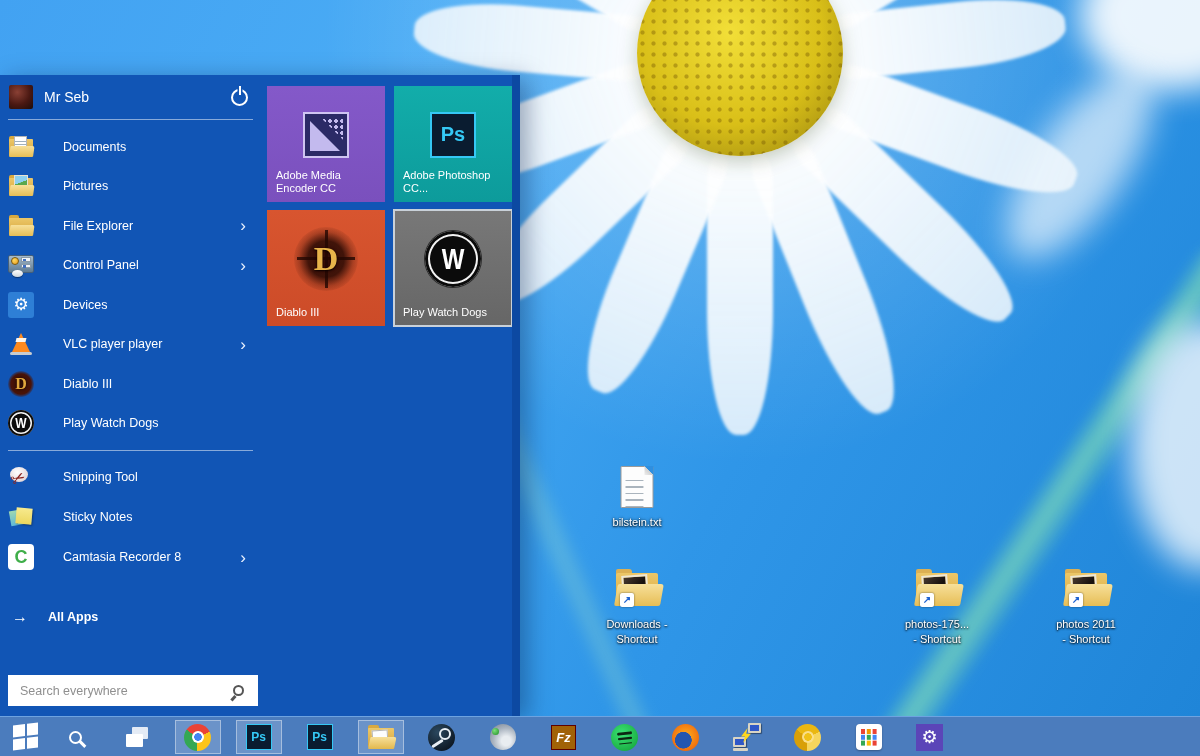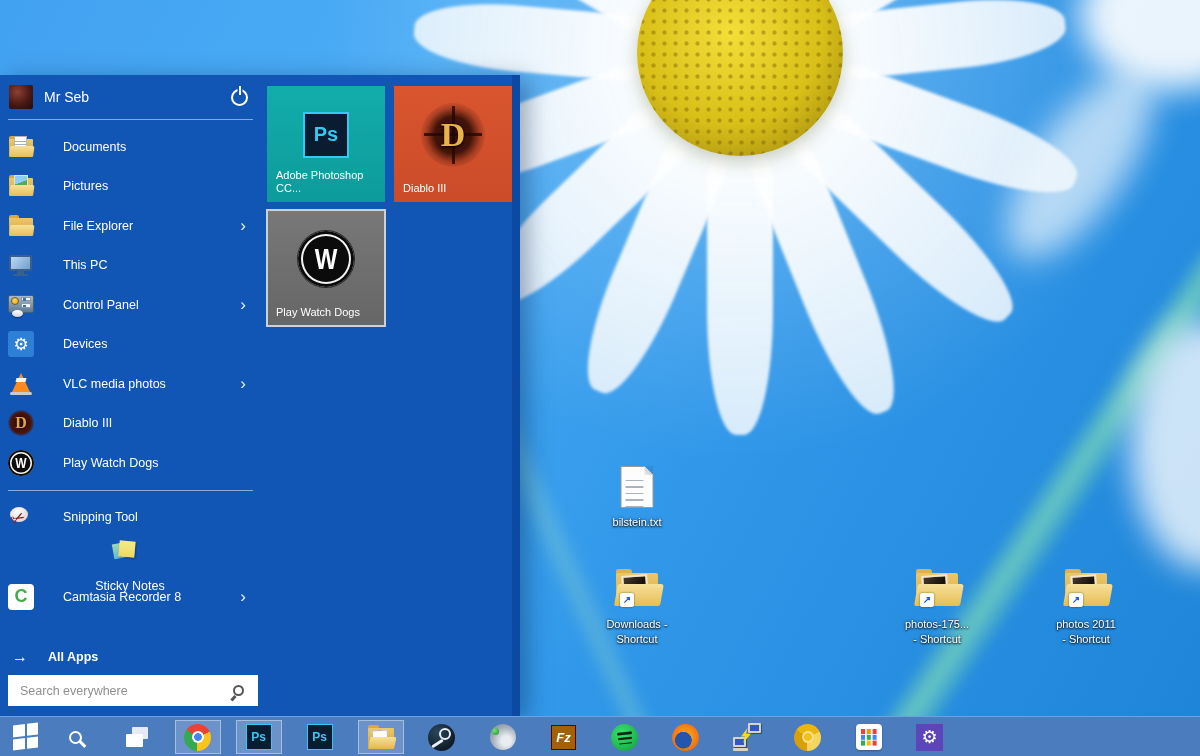--- a/index.html
+++ b/index.html
@@ -342,28 +342,20 @@
       <div class="mi">
         <span class="ic">
             <span class="mf-tab"></span>
             <span class="mf-back"></span>
             <span class="mf-front"></span>
           </span>
         <span class="lbl">File Explorer</span>
         <span class="chev">›</span>
       </div>
       <div class="mi">
-        <span class="ic ic-thispc">
-            <span class="pc-screen"></span>
-            <span class="pc-stand"></span>
-            <span class="pc-base"></span>
-          </span>
-        <span class="lbl">This PC</span>
-      </div>
-      <div class="mi">
         <span class="ic ic-cpanel">
             <span class="cp-body"></span>
             <span class="cp-clock"></span>
             <span class="cp-t1"></span>
             <span class="cp-t2"></span>
             <span class="cp-mouse"></span>
           </span>
         <span class="lbl">Control Panel</span>
         <span class="chev">›</span>
       </div>
@@ -372,21 +364,21 @@
             <span class="gear-glyph">⚙</span>
           </span>
         <span class="lbl">Devices</span>
       </div>
       <div class="mi">
         <span class="ic ic-vlc">
             <span class="cone"></span>
             <span class="cone-stripe"></span>
             <span class="cone-base"></span>
           </span>
-        <span class="lbl">VLC media photos</span>
+        <span class="lbl">VLC player player</span>
         <span class="chev">›</span>
       </div>
       <div class="mi">
         <span class="ic ic-diablo">
             <span class="d-glyph">D</span>
           </span>
         <span class="lbl">Diablo III</span>
       </div>
       <div class="mi">
         <span class="ic ic-wd">
@@ -399,21 +391,21 @@
     <div class="sm-divider" style="margin-top:7px; margin-bottom:6px;"></div>
 
     <div class="sm-items" style="padding-top:0;">
       <div class="mi" style="height:40px;">
         <span class="ic ic-snip">
             <span class="snip-pad"></span>
             <span class="scissors-glyph">✂</span>
           </span>
         <span class="lbl">Snipping Tool</span>
       </div>
-      <div class="mi" style="height:40px;flex-direction:column;">
+      <div class="mi" style="height:40px;">
         <span class="ic ic-sticky">
             <span class="note-b"></span>
             <span class="note-f"></span>
           </span>
         <span class="lbl">Sticky Notes</span>
       </div>
       <div class="mi" style="height:40px;">
         <span class="ic ic-cam">
             <span class="cam-glyph">C</span>
           </span>
@@ -427,20 +419,26 @@
       <span class="lbl">All Apps</span>
     </div>
 
     <div class="search-wrap">
       <input class="search-input" type="text" placeholder="Search everywhere" style="">
       <span class="mag"></span>
     </div>
   </div>
 
   <div class="tiles">
+    <div class="tile" style="background:linear-gradient(#8459c9,#7a50bd);">
+      <div class="tile-art">
+          <div class="ame-icon"></div>
+        </div>
+      <div class="tile-label">Adobe Media Encoder CC</div>
+    </div>
     <div class="tile" style="background:linear-gradient(#12adaa,#0d9b9b);">
       <div class="tile-art">
           <div class="ps-tile-icon">
             <span class="ps-glyph">Ps</span>
           </div>
         </div>
       <div class="tile-label">Adobe Photoshop CC...</div>
     </div>
     <div class="tile" style="background:linear-gradient(#d8552f,#cc4b28);">
       <div class="tile-art">

